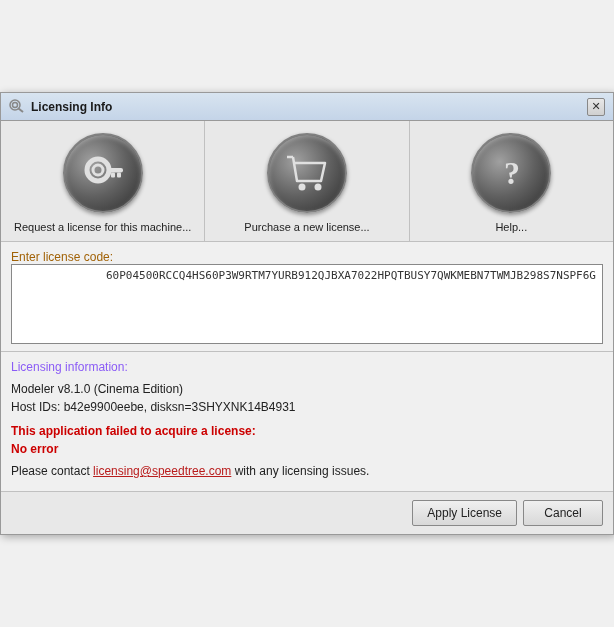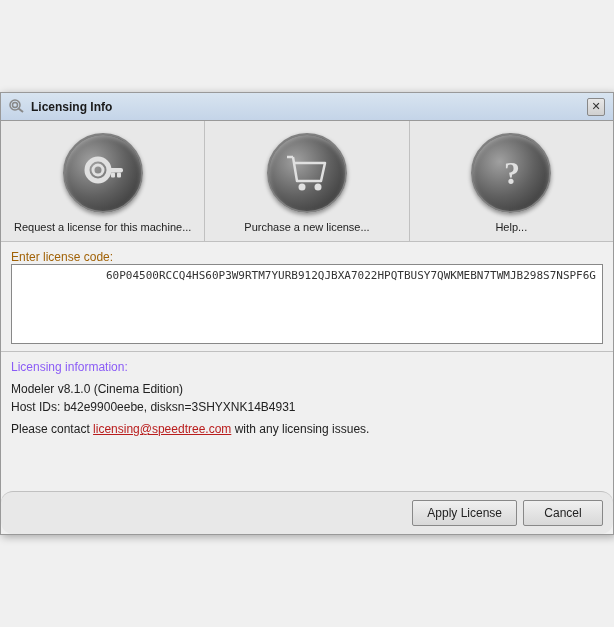--- a/index.html
+++ b/index.html
@@ -186,21 +186,20 @@
 
     
     .button-row {
       padding: 8px 10px;
       display: flex;
       justify-content: flex-end;
       gap: 6px;
       border-top: 1px solid #c0c0c0;
       background: #e8e8e8;
       flex-shrink: 0;
-      border-radius: 12px;
     }
 
     .dialog-btn {
       padding: 5px 14px;
       background: linear-gradient(to bottom, #f0f0f0, #d8d8d8);
       border: 1px solid #888;
       cursor: pointer;
       font-size: 12px;
       color: #222;
       border-radius: 2px;
@@ -270,20 +269,24 @@
 
     <div class="license-section">
       <div class="section-label">Enter license code:</div>
       <textarea class="license-input" spellcheck="false" style="">60P04500RCCQ4HS60P3W9RTM7YURB912QJBXA7022HPQTBUSY7QWKMEBN7TWMJB298S7NSPF6G</textarea>
     </div>
 
     <div class="info-section">
       <div class="info-label">Licensing information:</div>
       <div class="info-text">Modeler v8.1.0 (Cinema Edition)</div>
       <div class="info-text">Host IDs: b42e9900eebe, disksn=3SHYXNK14B4931</div>
+      <div class="error-text">
+        <span>This application failed to acquire a license:</span><br>
+        <span>No error</span>
+      </div>
       <div class="contact-text">
         <span>Please contact </span><a class="contact-link">licensing@speedtree.com</a><span> with any licensing issues.</span>
       </div>
     </div>
 
     <div class="button-row">
       <button class="dialog-btn primary">Apply License</button>
       <button class="dialog-btn">Cancel</button>
     </div>
 

